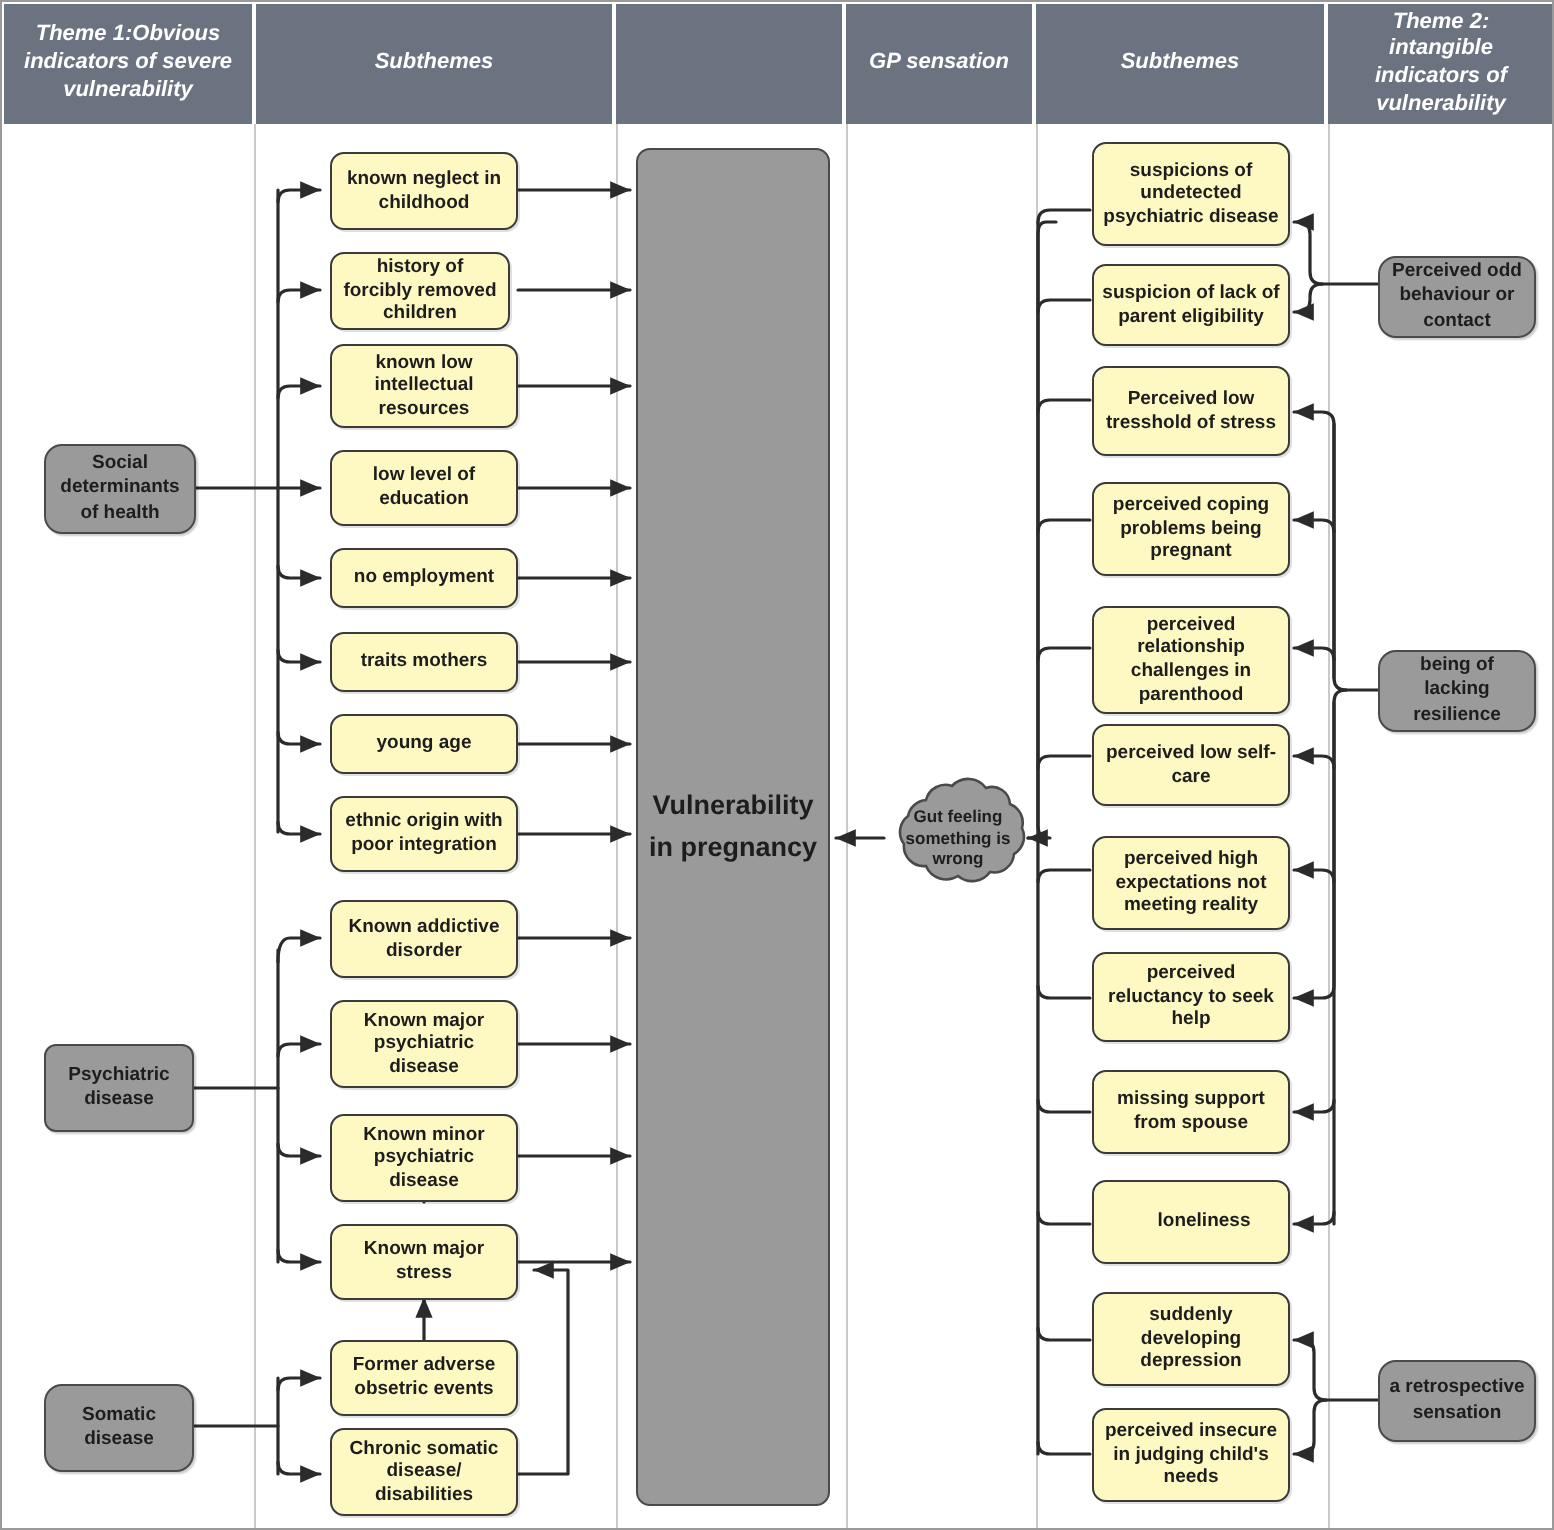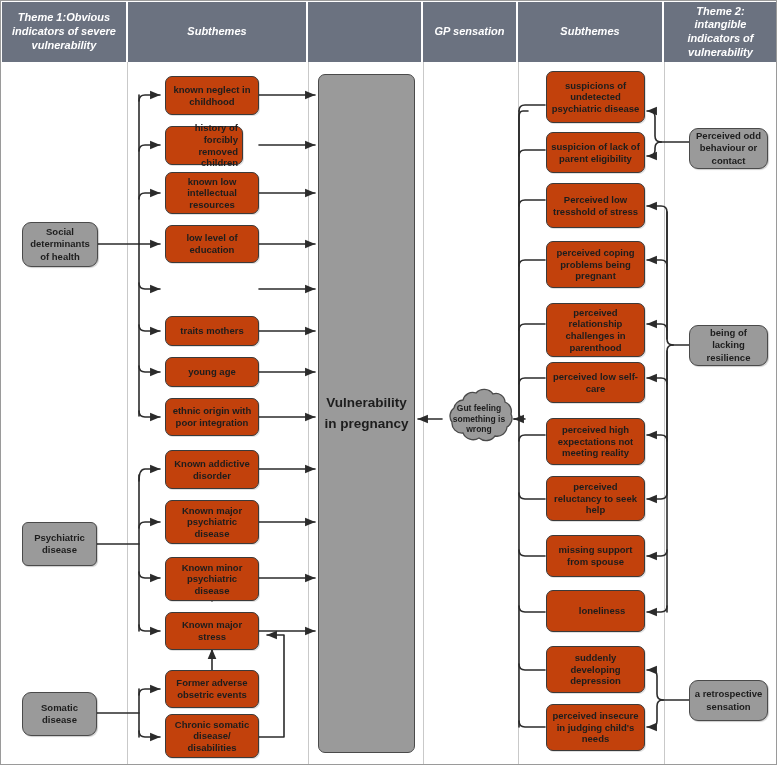--- a/index.html
+++ b/index.html
@@ -27,21 +27,21 @@
   .hdr span{display:block;padding:0 6px;}
   
   .vdiv{
     position:absolute;top:61px;bottom:0;width:1px;
     background:#c9c9c9;
   }
   
   .box{
     position:absolute;
     box-sizing:border-box;
-    background:#c2410c;
+    background:#fef9c3;
     border:1.3px solid #3a3a3a;
     border-radius:7px;
     display:flex;align-items:center;justify-content:center;
     text-align:center;
     font-size:9.5px;font-weight:bold;color:#1d1d1d;
     line-height:1.22;
     padding:2px 4px;
     box-shadow:1px 1px 0 rgba(0,0,0,.12);
   }
   .theme{
@@ -207,28 +207,31 @@
   <div class="theme" style="left:21px;top:521px;width:75px;height:44px;border-radius:6px;">
     <span>Psychiatric disease</span>
   </div>
   <div class="theme" style="left:21px;top:691px;width:75px;height:44px;">
     <span>Somatic disease</span>
   </div>
 
   <div class="box" style="left:164px;top:75px;width:94px;height:39px;">
     <span>known neglect in childhood</span>
   </div>
-  <div class="box" style="left:164px;top:125px;width:78px;height:39px;text-align:right;">
+  <div class="box" style="left:164px;top:125px;width:90px;height:39px;">
     <span>history of forcibly removed children</span>
   </div>
   <div class="box" style="left:164px;top:171px;width:94px;height:42px;">
     <span>known low intellectual resources</span>
   </div>
   <div class="box" style="left:164px;top:224px;width:94px;height:38px;">
     <span>low level of education</span>
+  </div>
+  <div class="box" style="left:164px;top:273px;width:94px;height:30px;">
+    <span>no employment</span>
   </div>
   <div class="box" style="left:164px;top:315px;width:94px;height:30px;">
     <span>traits mothers</span>
   </div>
   <div class="box" style="left:164px;top:356px;width:94px;height:30px;">
     <span>young age</span>
   </div>
   <div class="box" style="left:164px;top:397px;width:94px;height:38px;">
     <span>ethnic origin with poor integration</span>
   </div>

